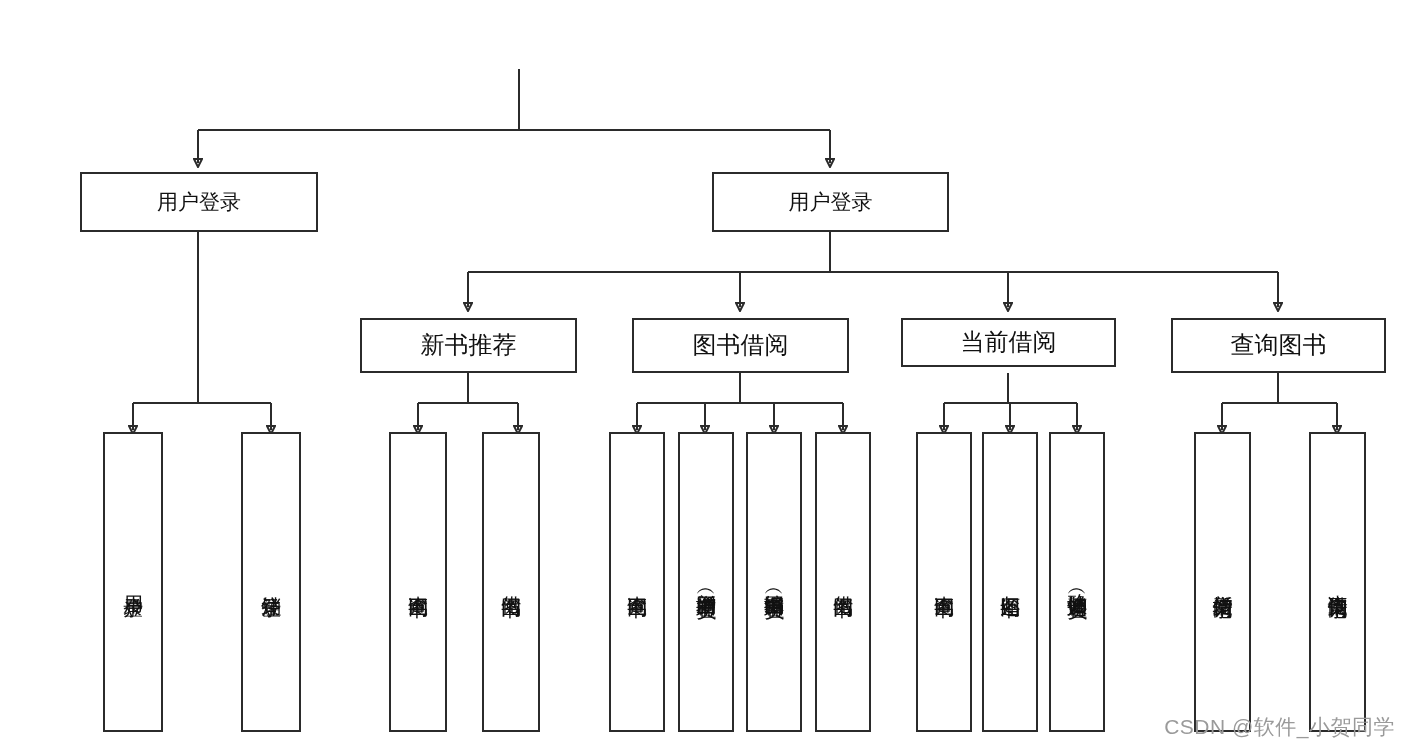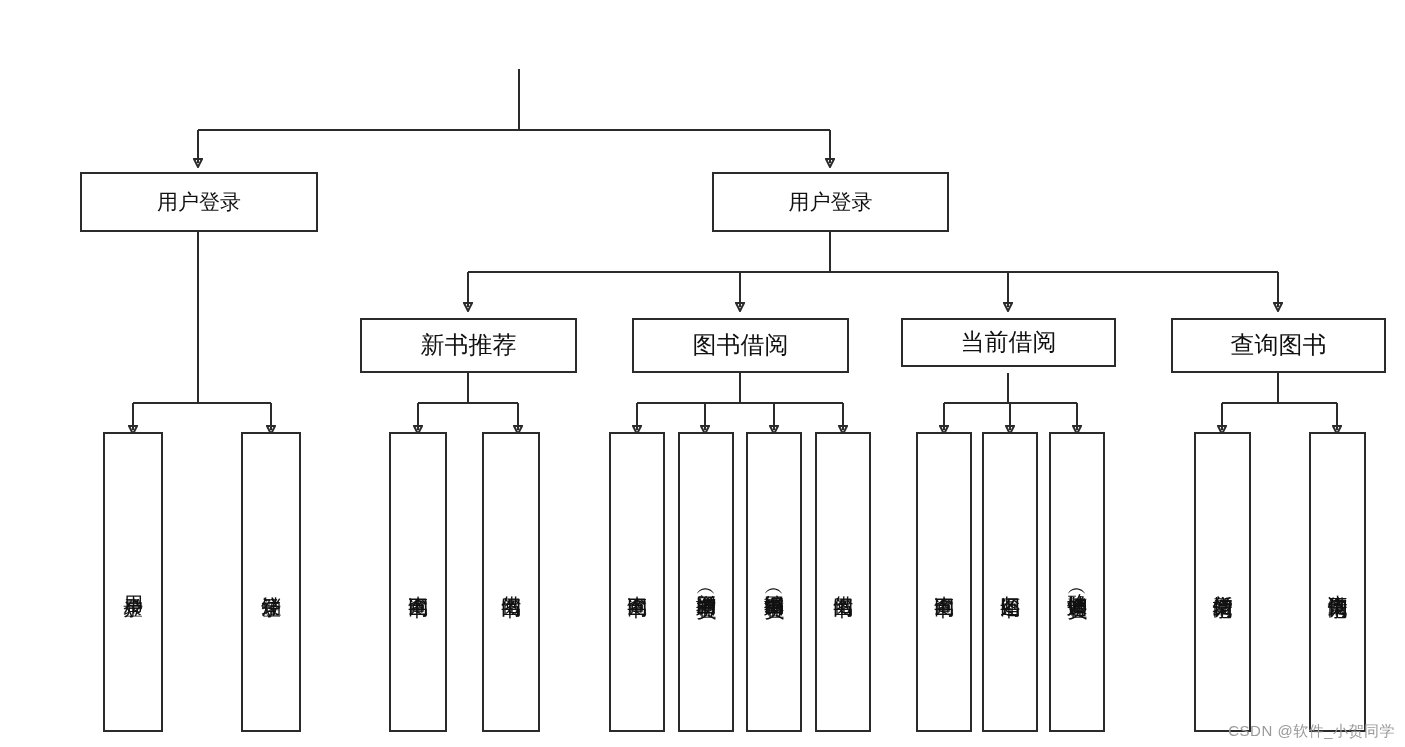--- a/index.html
+++ b/index.html
@@ -60,21 +60,21 @@
   }
   svg#wires path, svg#wires line {
     stroke: #2b2b2b;
     stroke-width: 2;
     fill: none;
   }
   .watermark {
     position: absolute;
     right: 10px;
     bottom: 6px;
-    font-size: 15px;
+    font-size: 21px;
     color: #9a9a9a;
     letter-spacing: 0.5px;
   }
 </style>
 </head>
 <body>
 
 <div id="canvas">
 
   <svg id="wires" viewBox="0 0 1405 747">

